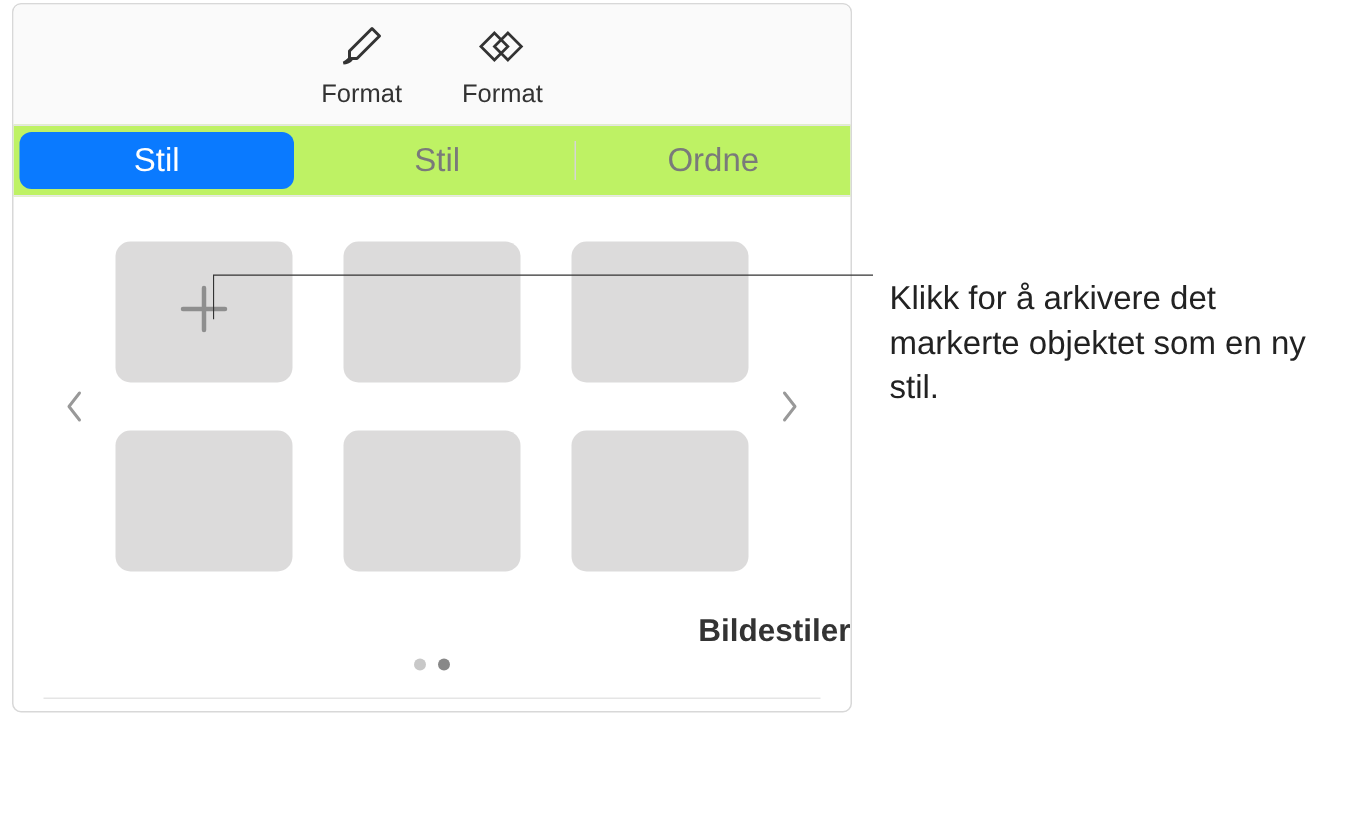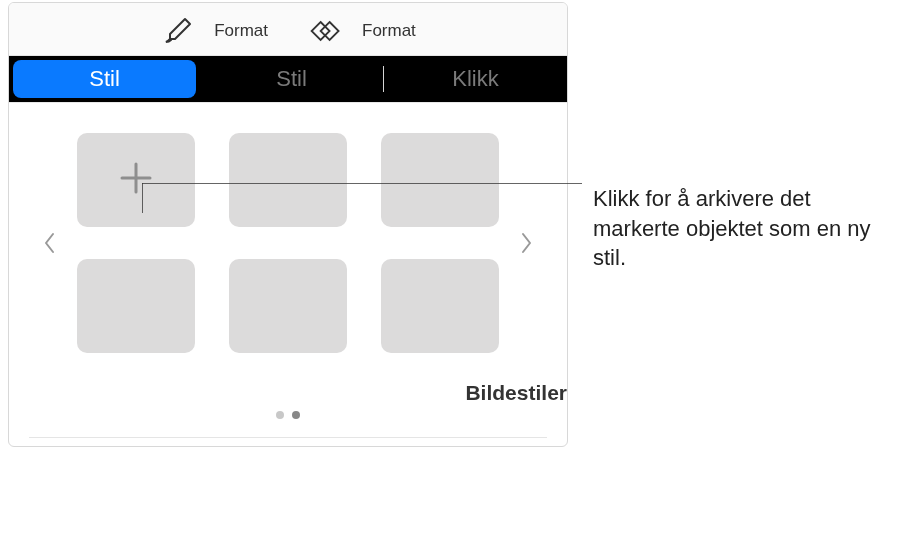--- a/index.html
+++ b/index.html
@@ -26,40 +26,41 @@
     }
     .toolbar {
       display: flex;
       justify-content: center;
       gap: 40px;
       padding: 14px 0 10px 0;
       background: #fafafa;
     }
     .toolbar-item {
       display: flex;
-      align-items: center;
-      cursor: pointer;
-      gap: 18px;
+      flex-direction: column;
+      align-items: center;
+      cursor: pointer;
+      gap: 8px;
     }
     .toolbar-icon {
       width: 36px;
       height: 28px;
       display: flex;
       align-items: center;
       justify-content: center;
     }
     .toolbar-label {
       font-size: 17px;
       color: #333;
     }
     .tabs {
       display: flex;
       border-top: 1px solid #e5e5e5;
       border-bottom: 1px solid #e8e8e8;
-      background: #000000;
+      background: #bef264;
     }
     .tab {
       flex: 1;
       text-align: center;
       padding: 10px 0;
       font-size: 22px;
       color: #7a7a7a;
       cursor: pointer;
       position: relative;
     }
@@ -181,21 +182,21 @@
         </svg>
       </span>
       <span class="toolbar-label">Format</span>
     </div>
   </div>
 
   <div class="tabs">
     <div class="tab active">Stil</div>
     <div class="tab">Stil</div>
     <div class="tab-divider"></div>
-    <div class="tab">Klikk</div>
+    <div class="tab">Ordne</div>
   </div>
 
   <div class="styles-area">
     <div class="nav-arrow">
       <svg width="14" height="24" viewBox="0 0 14 24">
         <path d="M11 3 L4 12 L11 21" fill="none" stroke="#999" stroke-width="2" stroke-linecap="round" stroke-linejoin="round"></path>
       </svg>
     </div>
     <div class="styles-grid">
       <div class="style-tile">

